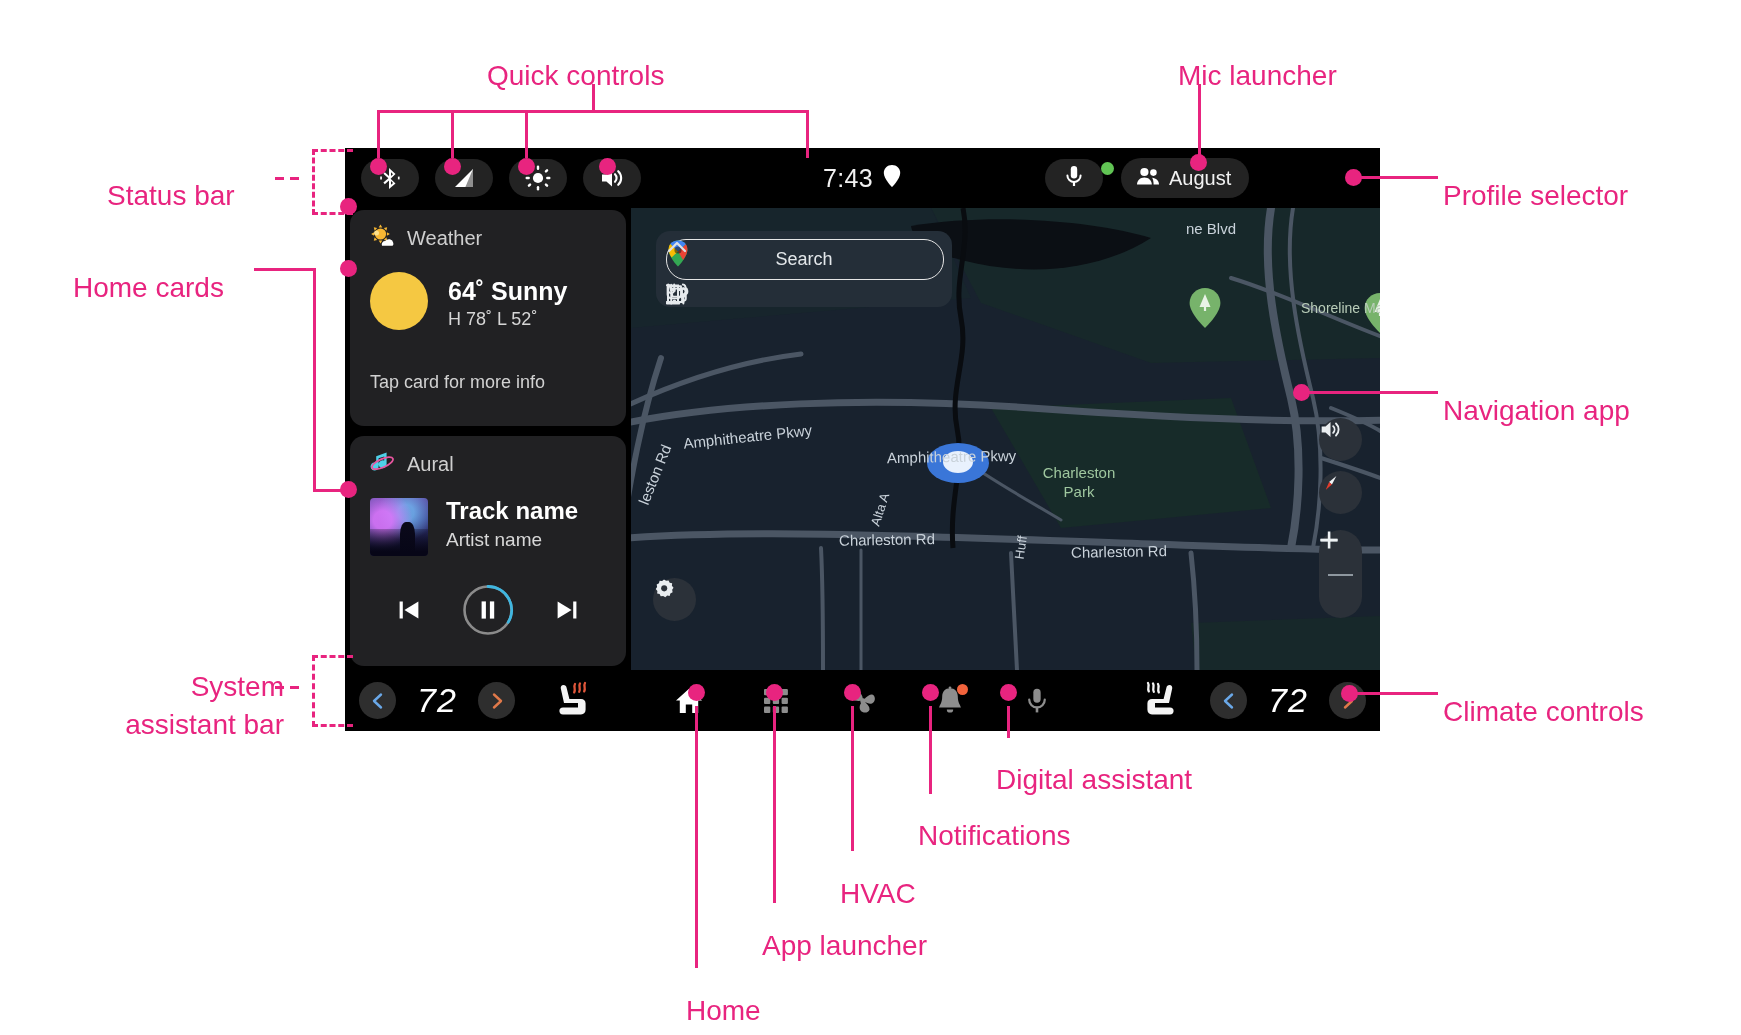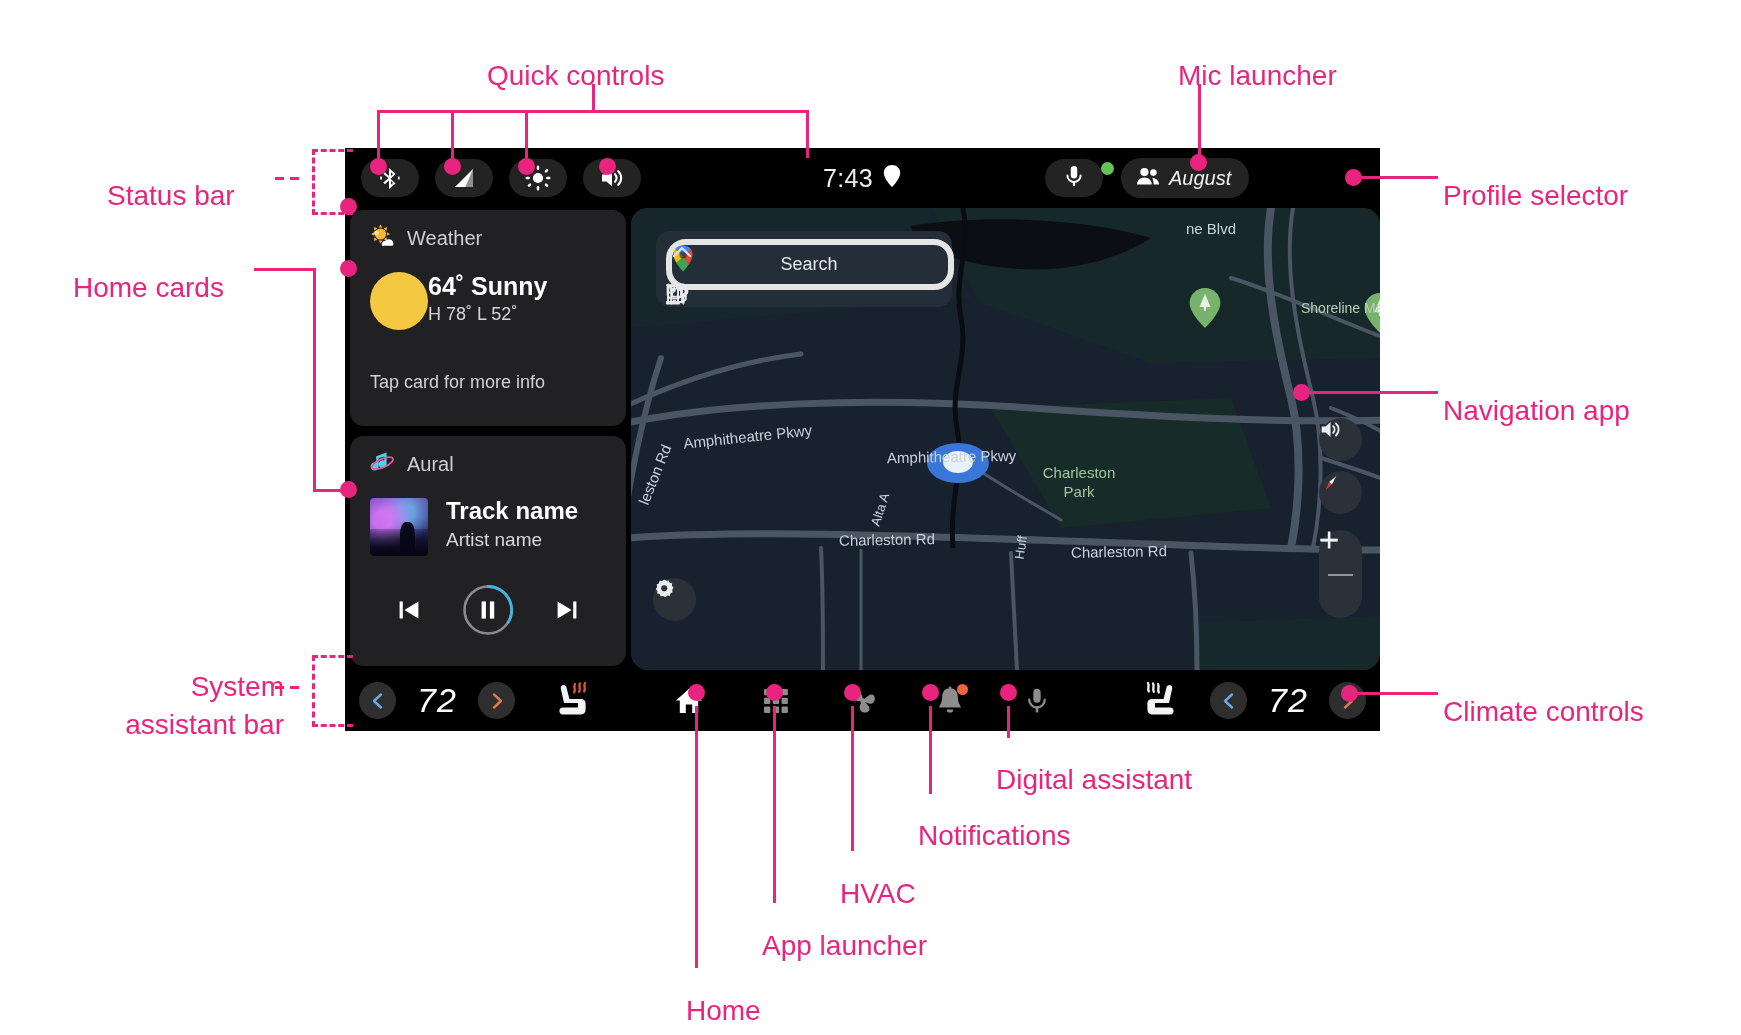--- a/index.html
+++ b/index.html
@@ -50,42 +50,42 @@
   }
   #micdot{
     position:absolute;left:756px;top:14px;width:13px;height:13px;border-radius:50%;
     background:#61c454;
   }
   #profile{
     position:absolute;left:776px;top:10px;height:40px;
     background:#232323;border-radius:20px;
     display:flex;align-items:center;gap:9px;padding:0 18px 0 15px;
   }
-  #profile .plabel{color:#f1f1f1;font-size:20px;font-style:italic;}
+  #profile .plabel{color:#f1f1f1;font-size:20px;}
 
   
   #cards{
     position:absolute;left:0;top:60px;width:286px;height:462px;
     background:#000;
   }
   .card{
     position:absolute;left:5px;width:276px;
     background:#212123;border-radius:14px;
     overflow:hidden;
   }
   #card-weather{top:2px;height:216px;}
   #card-media{top:228px;height:230px;}
 
   .cardhdr{
     position:absolute;left:20px;top:14px;
     display:flex;align-items:center;gap:12px;
   }
   .cardhdr .ctitle{color:#cfcfcf;font-size:20px;}
 
-  .weather-body{position:absolute;left:20px;top:62px;display:flex;align-items:flex-start;}
+  .weather-body{position:absolute;left:20px;top:62px;display:flex;align-items:flex-end;gap:20px;}
   .sunball{width:58px;height:58px;border-radius:50%;background:#f5c842;}
   .wtemp{color:#fff;font-size:25px;font-weight:bold;line-height:1.15;}
   .whl{color:#d6d6d6;font-size:18px;margin-top:3px;}
   .taphint{position:absolute;left:20px;top:162px;color:#d2d2d2;font-size:18px;}
 
   .media-body{position:absolute;left:20px;top:62px;display:flex;align-items:flex-start;gap:18px;}
   .albumart{
     width:58px;height:58px;border-radius:4px;
     background:
       radial-gradient(circle at 22% 38%, rgba(226,120,255,.85) 0 16%, transparent 52%),
@@ -107,35 +107,35 @@
     position:absolute;left:0;right:0;top:148px;
     display:flex;align-items:center;justify-content:center;gap:40px;
   }
   .tbtn{display:flex;align-items:center;justify-content:center;}
   .playwrap{position:relative;width:52px;height:52px;}
   .playwrap svg{position:absolute;left:0;top:0;}
 
   
   #map{
     position:absolute;left:286px;top:60px;width:749px;height:462px;
-    background:#16202b;overflow:hidden;border-radius:17px;
+    background:#16202b;overflow:hidden;
   }
   #map svg{position:absolute;left:0;top:0;}
 
   .maplabel{position:absolute;color:#c9d2da;font-size:15px;white-space:nowrap;pointer-events:none;}
   .maplabel.park{color:#9fc79f;}
   .maplabel.poi{color:#b9cdb9;font-size:14px;}
 
   #searchpanel{
     position:absolute;left:25px;top:23px;width:296px;height:76px;
     background:#242e38;border-radius:14px;
   }
   #searchpill{
     position:absolute;left:10px;top:8px;width:276px;height:39px;
-    border:6px solid #e5e5e5;border-radius:20px;
+    border:1px solid #e5e5e5;border-radius:20px;
     display:flex;align-items:center;
   }
   #searchlabel{flex:1;text-align:center;color:#e3e7ea;font-size:18px;}
   #searchrow{
     position:absolute;left:10px;top:52px;width:276px;height:22px;
     display:flex;align-items:center;justify-content:space-around;
   }
 
   .mapbtn{
     position:absolute;width:43px;height:43px;border-radius:50%;

